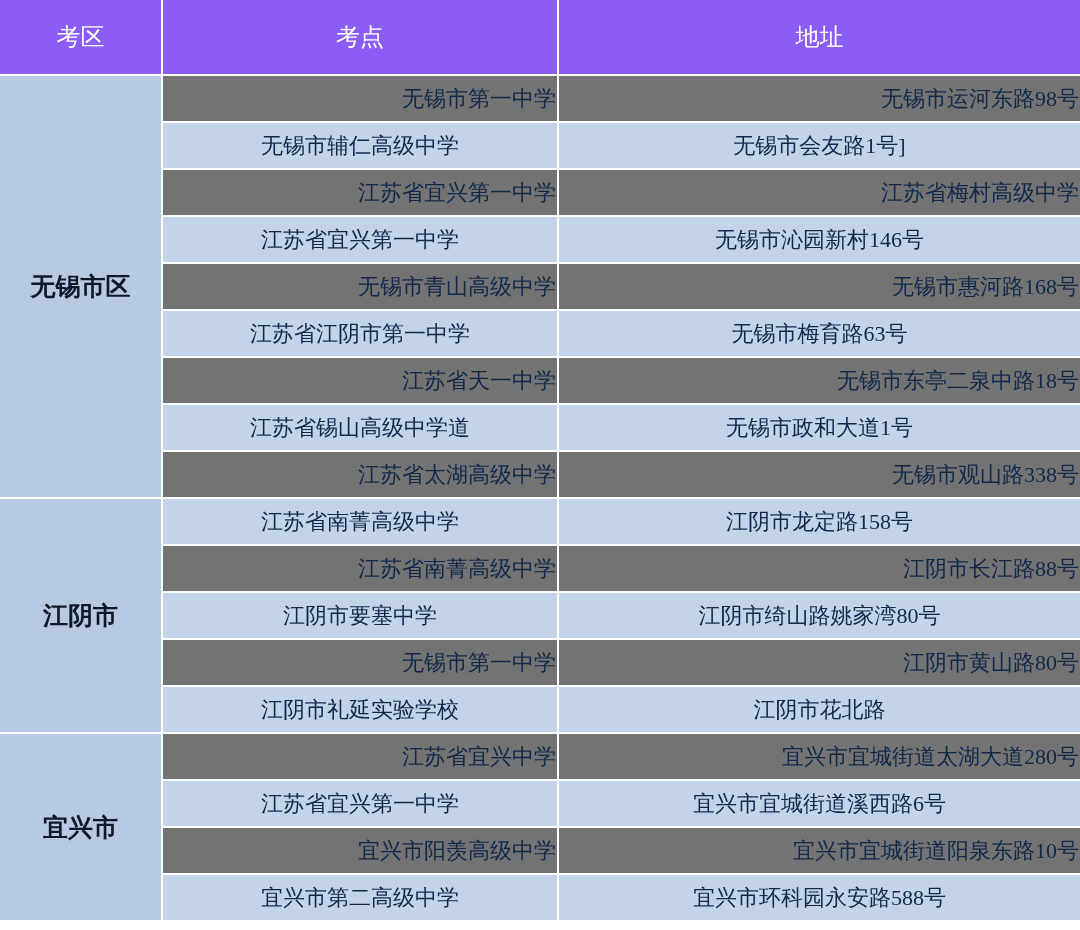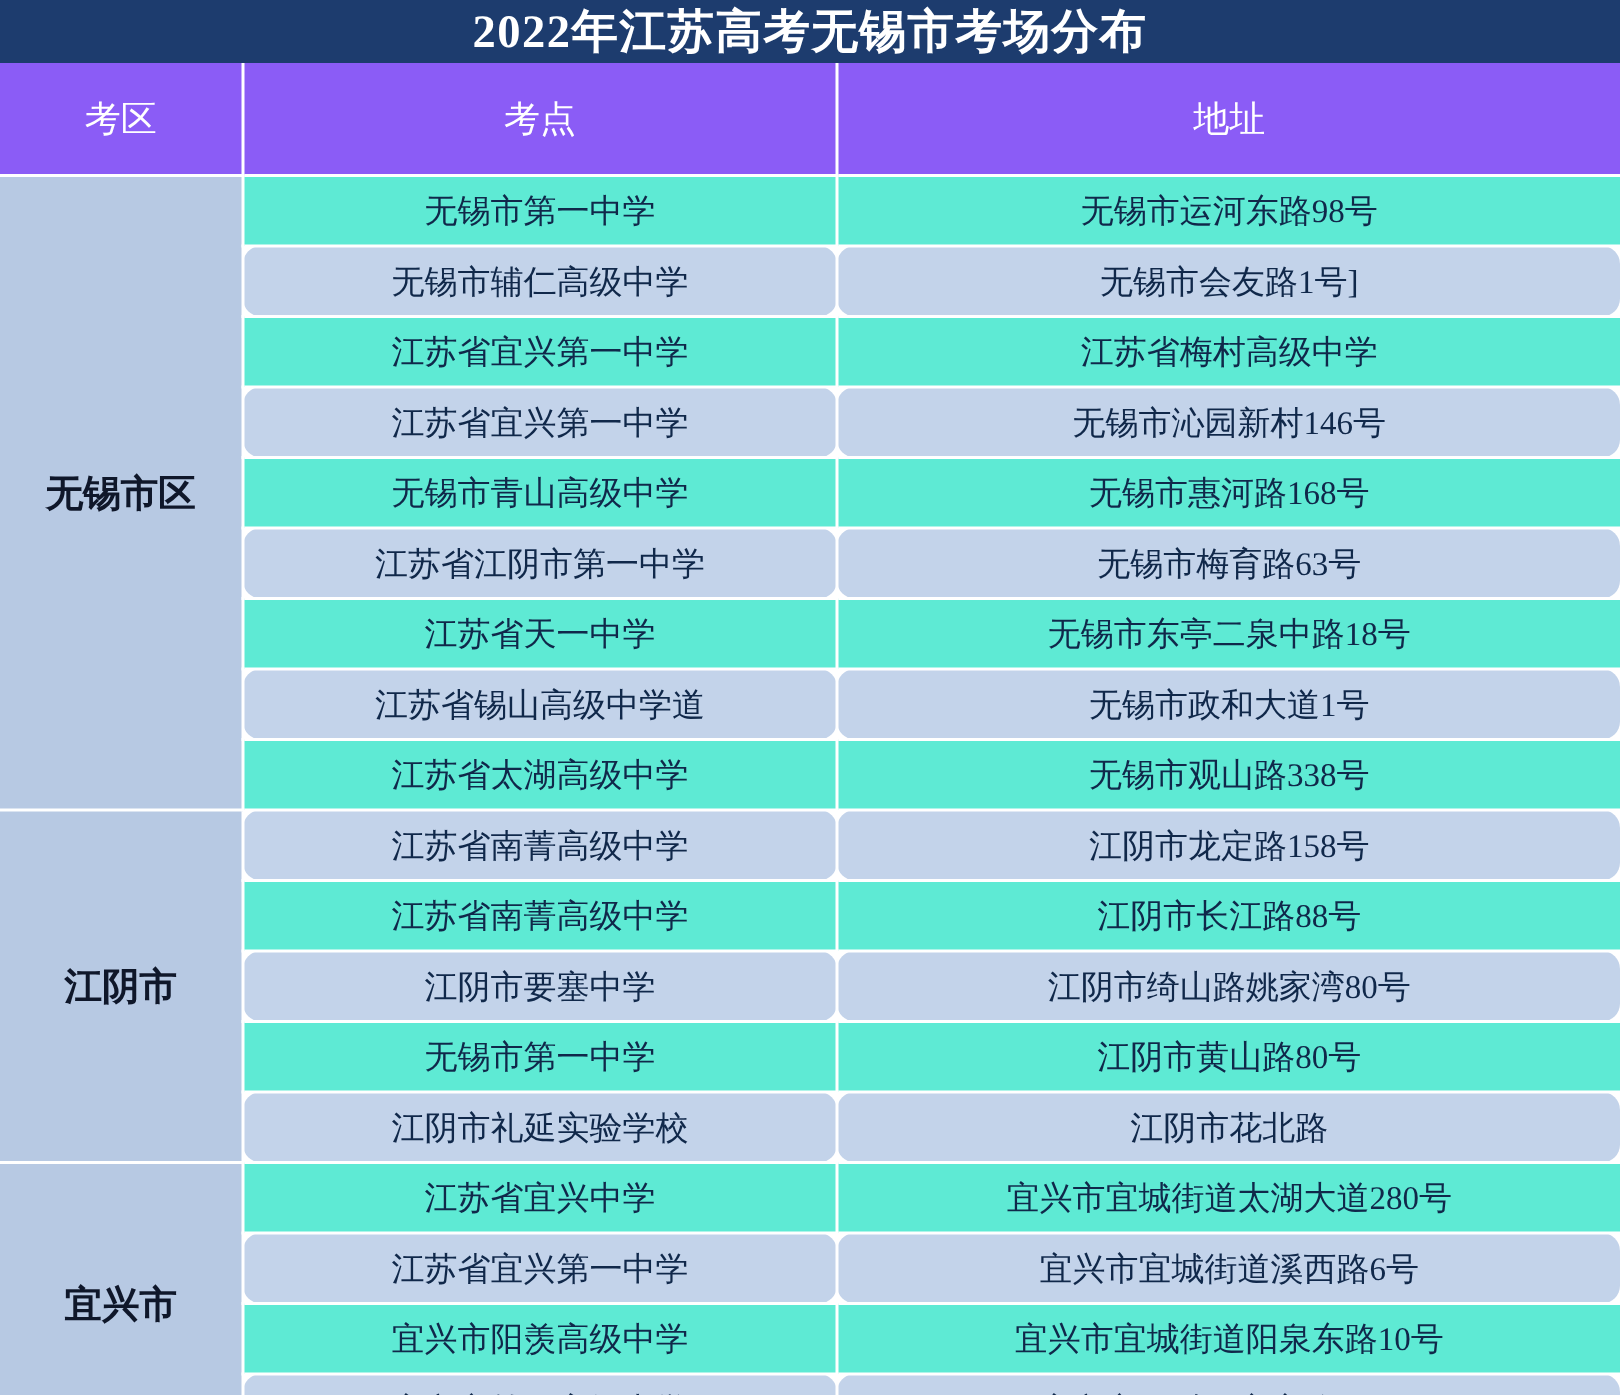--- a/index.html
+++ b/index.html
@@ -63,29 +63,28 @@
     border-bottom: 2px solid #ffffff;
   }
   td:last-child { border-right: none; }
 
   td.region {
     font-size: 25px;
     font-weight: bold;
     background: #b7c9e3;
     color: #0f172a;
   }
-  tr.odd td.cell { background: #5eead4; }
-  tr.even td.cell { background: #c3d3ea; border-radius: 12px; }
+  tr.odd td.cell { background: #737373; text-align: right; }
+  tr.even td.cell { background: #c3d3ea; }
 </style>
 </head>
 <body>
 
 <div class="sheet">
 
-  <div class="title-bar">2022年江苏高考无锡市考场分布</div>
 
   <table>
     <colgroup>
       <col class="c1">
       <col class="c2">
       <col class="c3">
     </colgroup>
     <thead>
       <tr>
         <th>考区</th>

